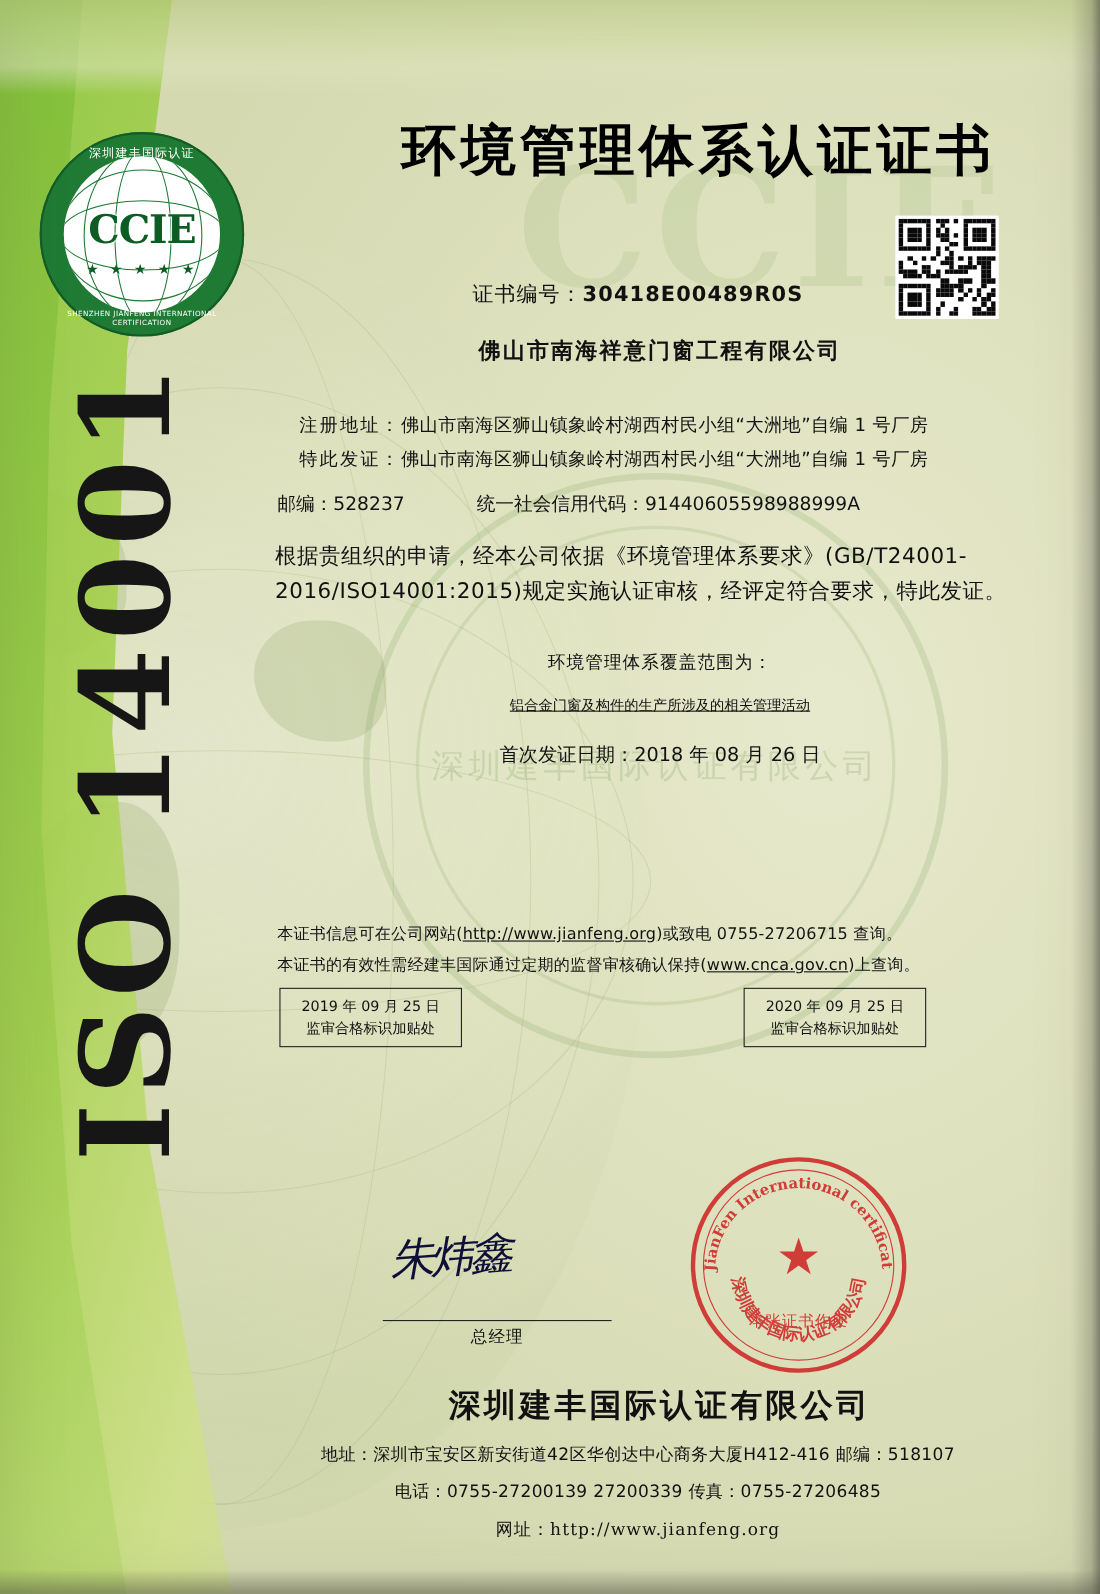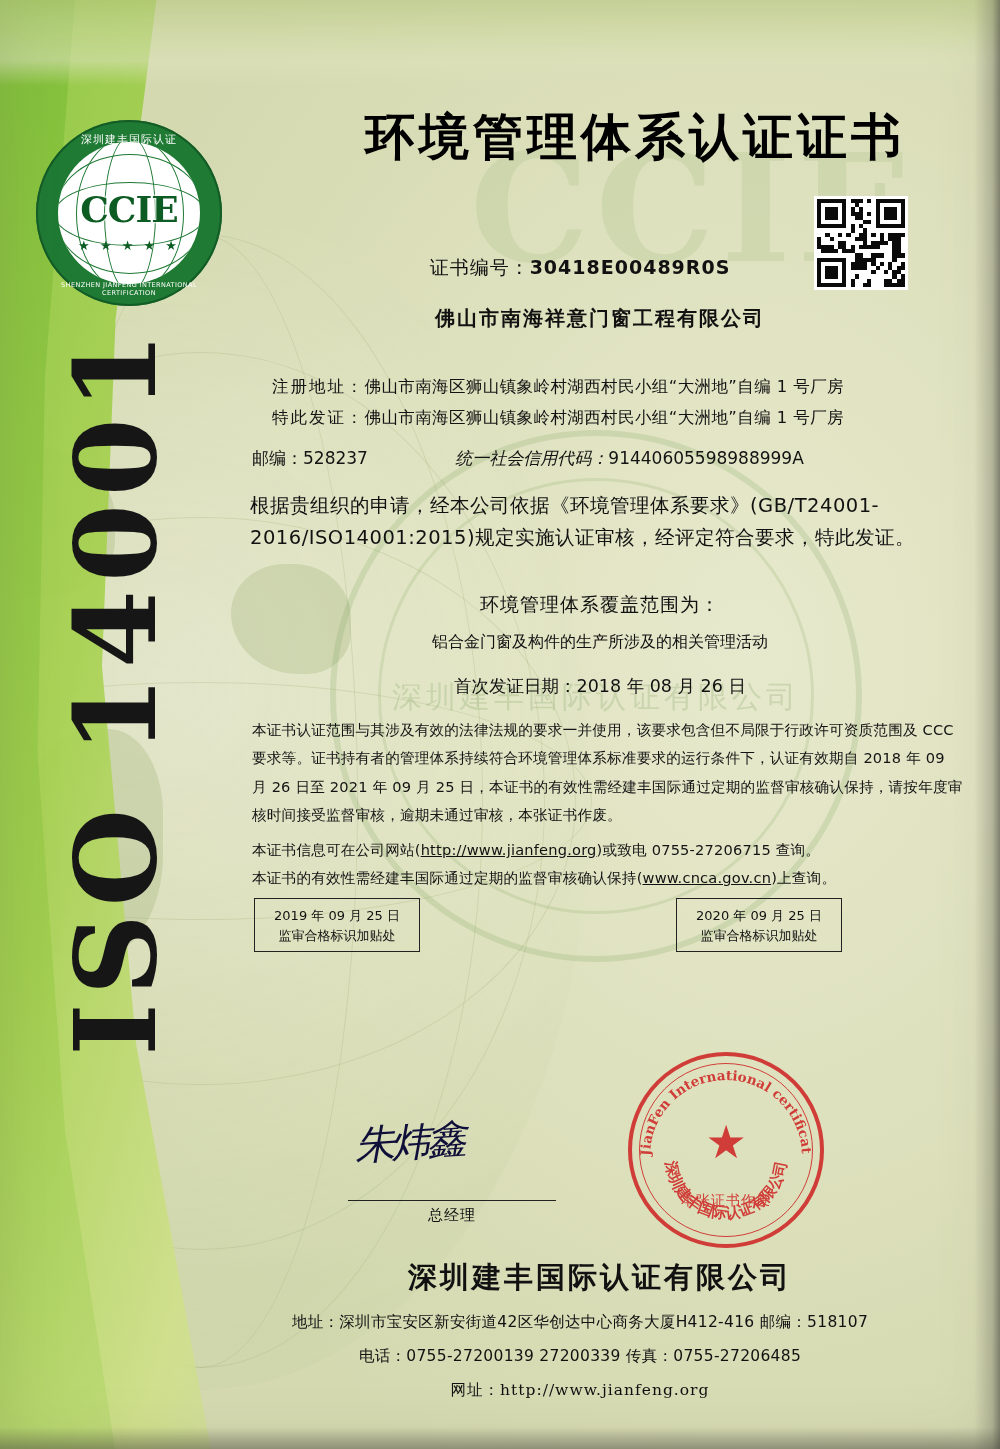--- a/index.html
+++ b/index.html
@@ -256,47 +256,48 @@
   .addr-line .lbl { letter-spacing: 2px; margin-left: 20px; }
   .addr1 { top: 376px; }
   .addr2 { top: 407px; }
   .postal {
     position: absolute;
     left: 252px; top: 447px;
     width: 700px;
     font-size: 17px;
     color: #131313;
   }
-  .postal .right { margin-left: 82px; font-style: italic; }
+  .postal .right { margin-left: 60px; }
 
   .body-p {
     position: absolute;
     left: 250px; top: 490px;
     width: 700px;
     font-size: 19.5px;
     line-height: 1.62;
     color: #111;
     letter-spacing: .5px;
   }
   .scope-title {
     position: absolute;
     left: 250px; top: 592px;
     width: 700px;
     text-align: center;
-    font-size: 19px;
+    font-size: 16px;
     color: #111;
     letter-spacing: 1px;
   }
   .scope-body {
     position: absolute;
     left: 250px; top: 632px;
     width: 700px;
     text-align: center;
-    font-size: 16px;
+    font-size: 13px;
     color: #111;
+    text-decoration: underline;
   }
   .first-issue {
     position: absolute;
     left: 250px; top: 674px;
     width: 700px;
     text-align: center;
     font-size: 17.5px;
     color: #111;
   }
 
@@ -922,21 +923,20 @@
     <span>邮编：</span><span>528237</span>
     <span class="right">统一社会信用代码：</span><span>91440605598988999A</span>
   </div>
 
   <div class="body-p">根据贵组织的申请，经本公司依据《环境管理体系要求》(GB/T24001-2016/ISO14001:2015)规定实施认证审核，经评定符合要求，特此发证。</div>
 
   <div class="scope-title">环境管理体系覆盖范围为：</div>
   <div class="scope-body">铝合金门窗及构件的生产所涉及的相关管理活动</div>
   <div class="first-issue">首次发证日期：2018 年 08 月 26 日</div>
 
-  <div class="fine fine-1">本证书认证范围与其涉及有效的法律法规的要求一并使用，该要求包含但不局限于行政许可资质范围及 CCC 要求等。证书持有者的管理体系持续符合环境管理体系标准要求的运行条件下，认证有效期自 2018 年 09 月 26 日至 2021 年 09 月 25 日，本证书的有效性需经建丰国际通过定期的监督审核确认保持，请按年度审核时间接受监督审核，逾期未通过审核，本张证书作废。</div>
 
   <div class="fine fine-links">
     <div>
       <span>本证书信息可在公司网站(</span><a href="#">http://www.jianfeng.org</a><span>)或致电 0755-27206715 查询。</span>
     </div>
     <div>
       <span>本证书的有效性需经建丰国际通过定期的监督审核确认保持(</span><a href="#">www.cnca.gov.cn</a><span>)上查询。</span>
     </div>
   </div>
 

